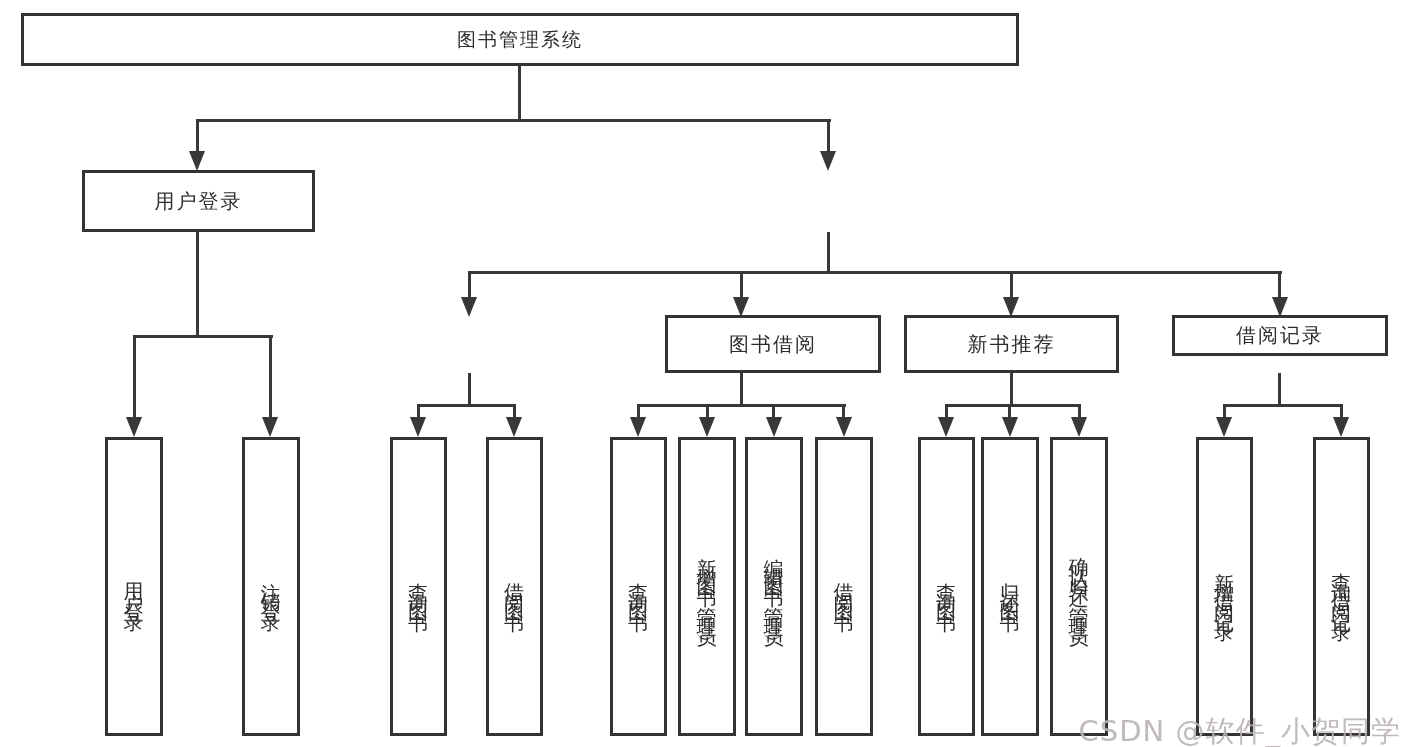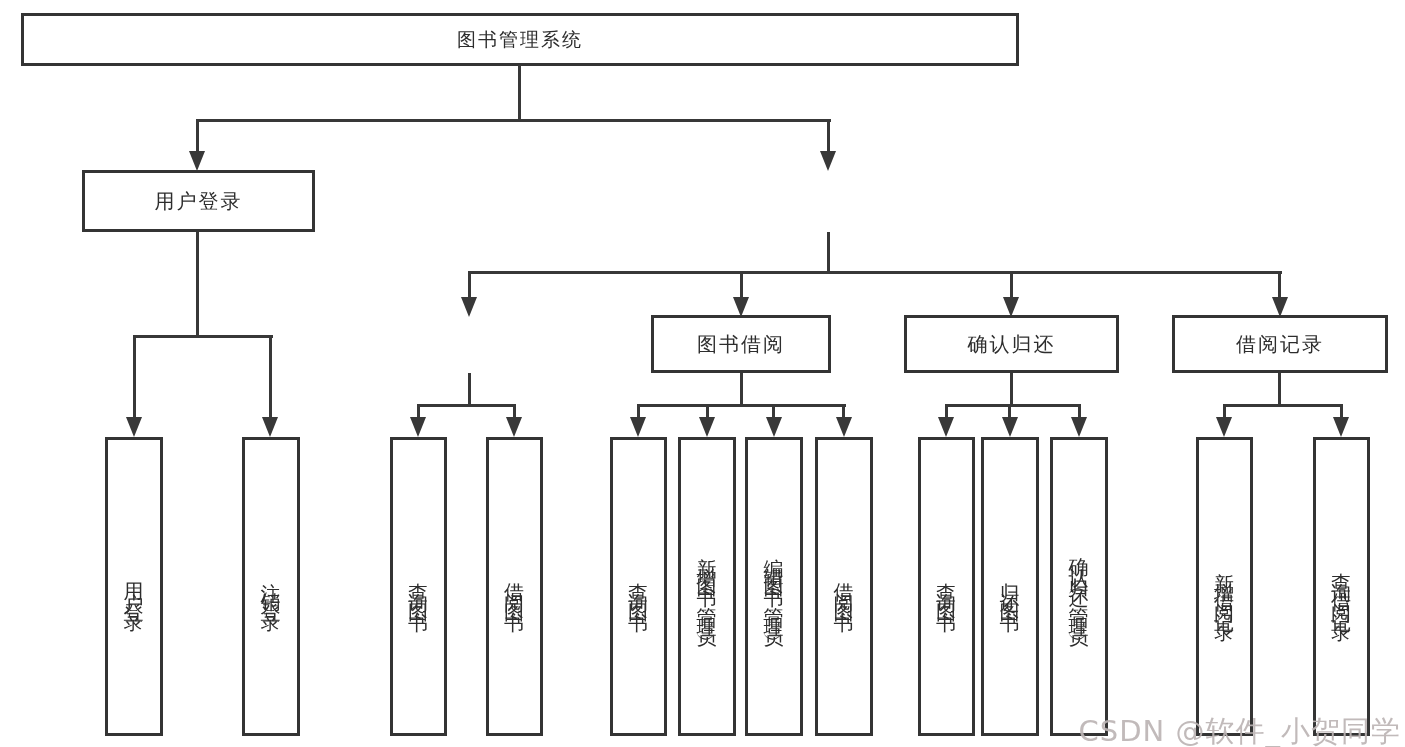--- a/index.html
+++ b/index.html
@@ -60,27 +60,27 @@
   <div class="hline" style="left:468px;top:271px;width:814px;height:3px;"></div>
   <div class="vline" style="left:468px;top:271px;width:3px;height:28px;"></div>
   <div class="arrow" style="left:461px;top:297px;"></div>
   <div class="vline" style="left:740px;top:271px;width:3px;height:28px;"></div>
   <div class="arrow" style="left:733px;top:297px;"></div>
   <div class="vline" style="left:1010px;top:271px;width:3px;height:28px;"></div>
   <div class="arrow" style="left:1003px;top:297px;"></div>
   <div class="vline" style="left:1278px;top:271px;width:3px;height:28px;"></div>
   <div class="arrow" style="left:1272px;top:297px;"></div>
 
-  <div class="box hbox" style="left:651px;top:315px;width:180px;height:58px;">
+  <div class="box hbox" style="left:665px;top:315px;width:216px;height:58px;">
     <span>图书借阅</span>
   </div>
   <div class="box hbox" style="left:904px;top:315px;width:215px;height:58px;">
-    <span>确认归还</span>
+    <span>新书推荐</span>
   </div>
-  <div class="box hbox" style="left:1172px;top:315px;width:216px;height:58px;">
+  <div class="box hbox" style="left:1172px;top:315px;width:216px;height:41px;">
     <span>借阅记录</span>
   </div>
 
   <div class="vline" style="left:468px;top:373px;width:3px;height:34px;"></div>
   <div class="hline" style="left:417px;top:404px;width:99px;height:3px;"></div>
   <div class="vline" style="left:417px;top:404px;width:3px;height:15px;"></div>
   <div class="arrow" style="left:410px;top:417px;"></div>
   <div class="vline" style="left:513px;top:404px;width:3px;height:15px;"></div>
   <div class="arrow" style="left:506px;top:417px;"></div>
 

